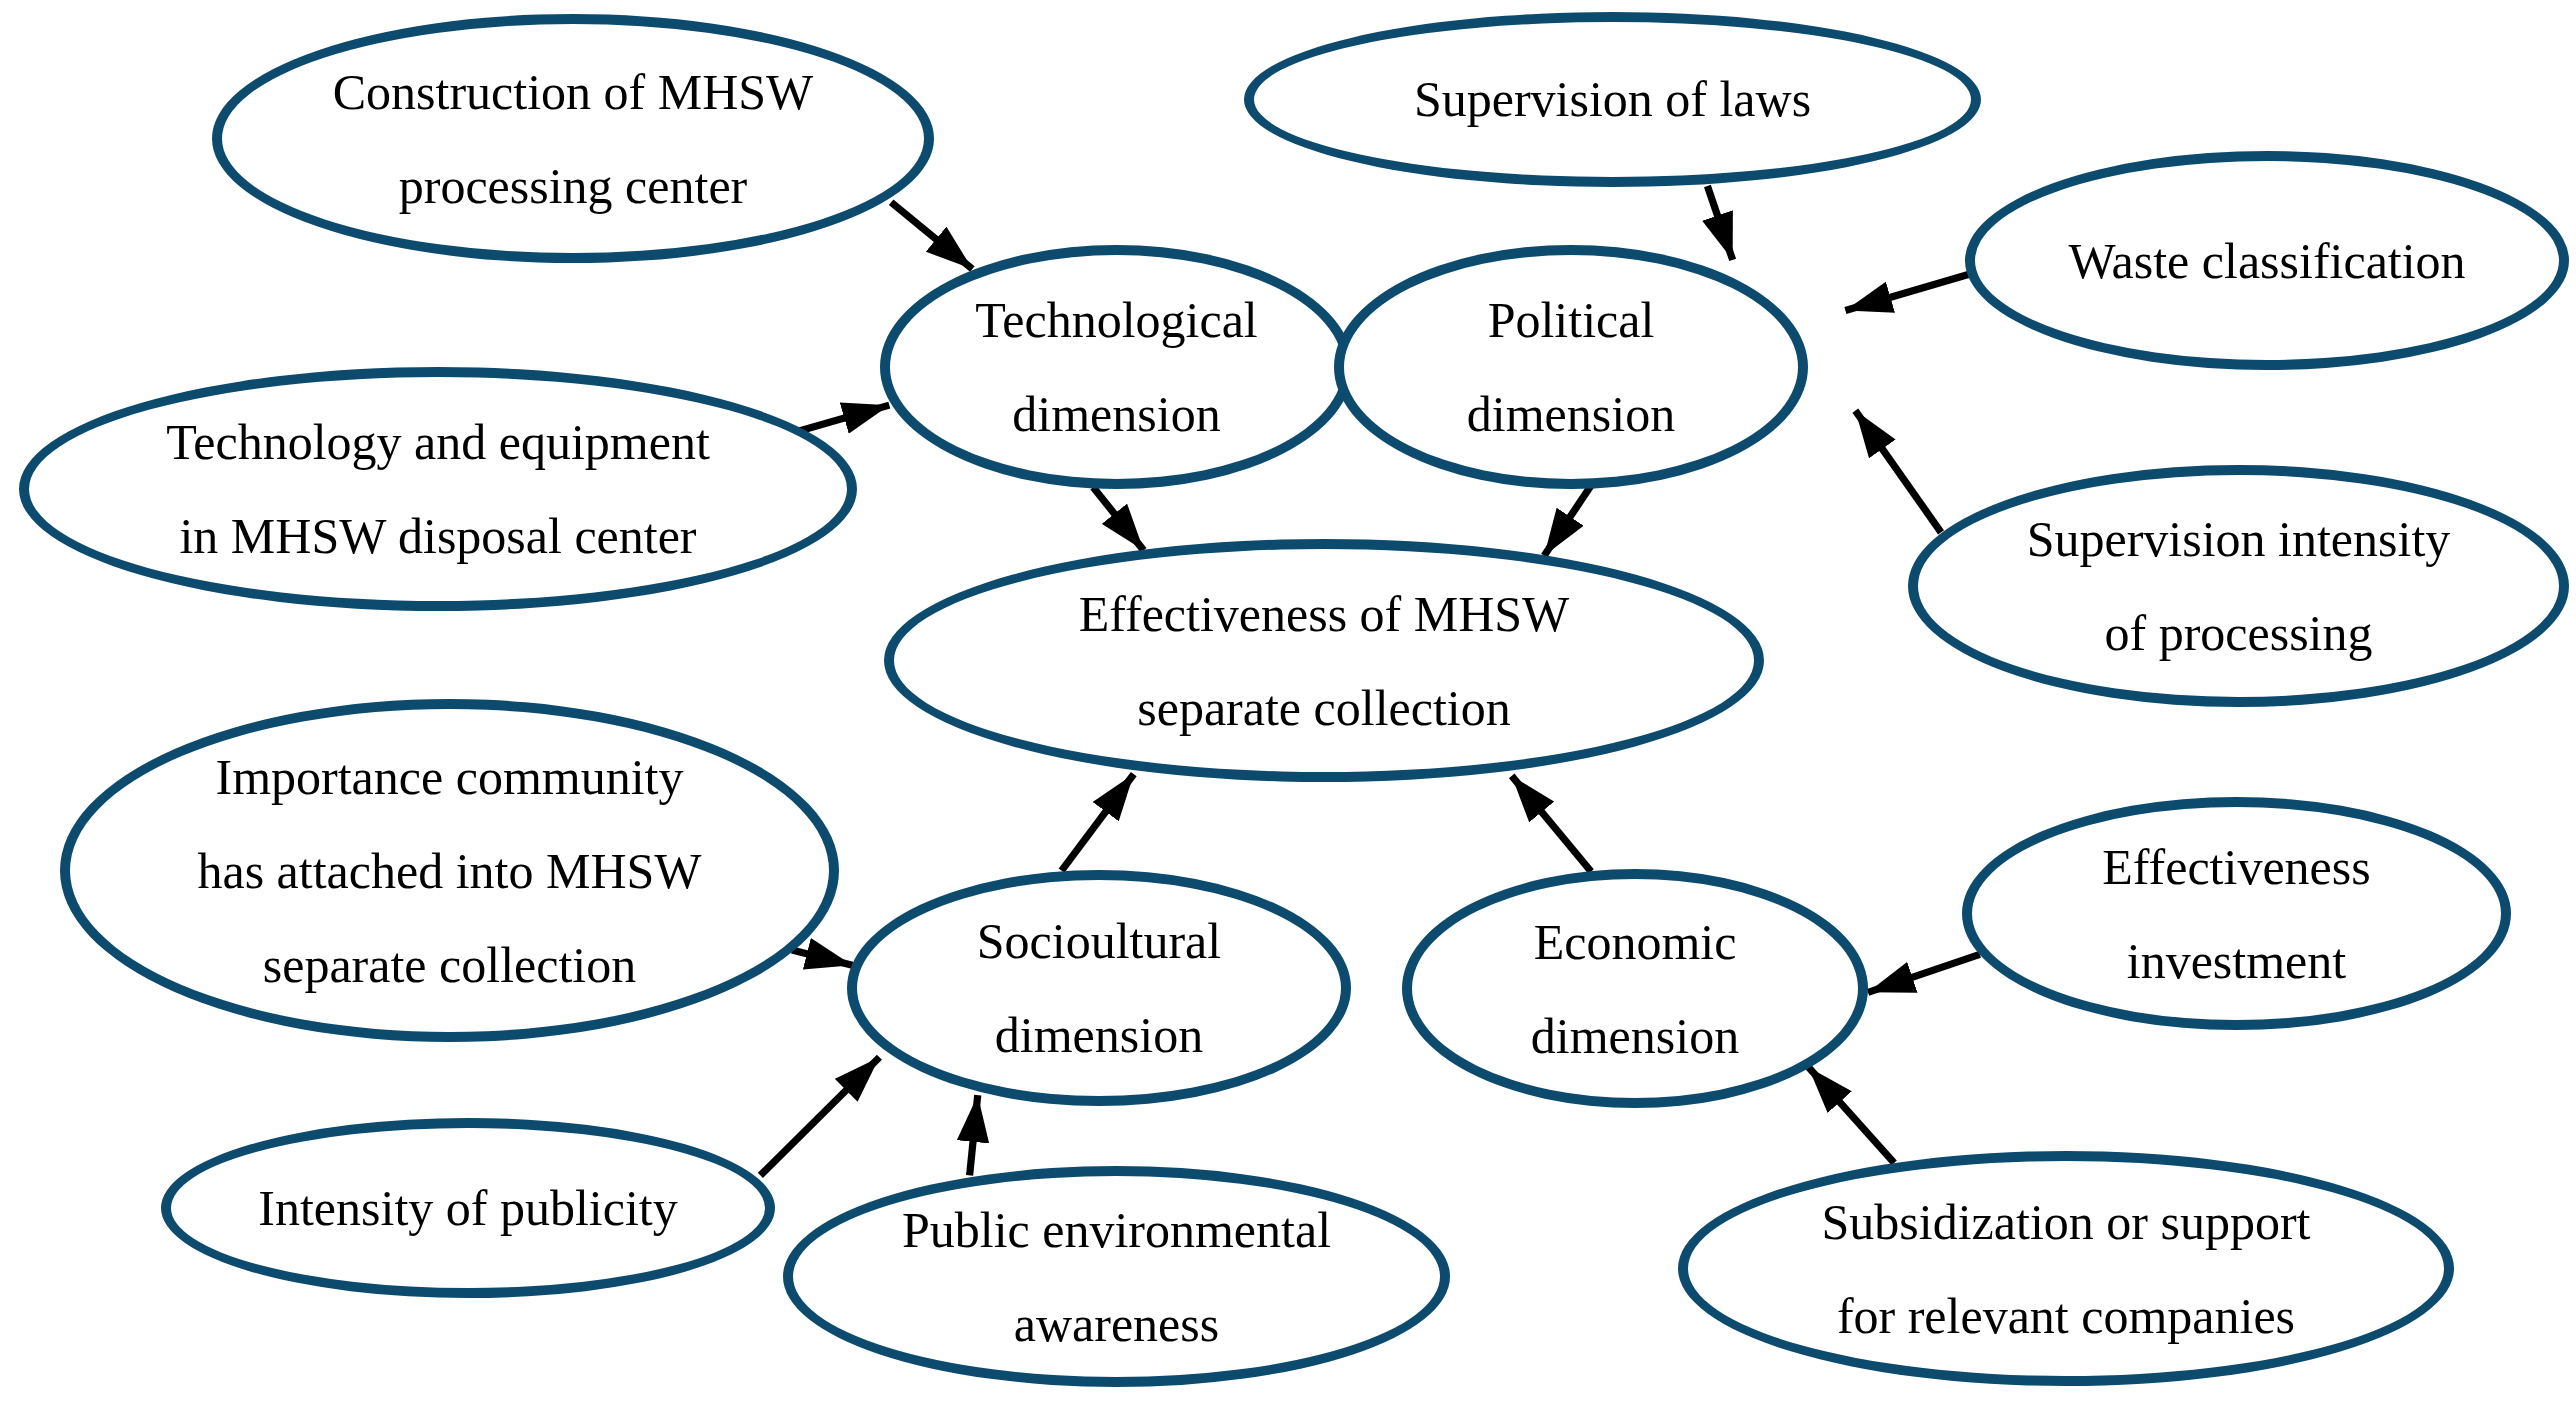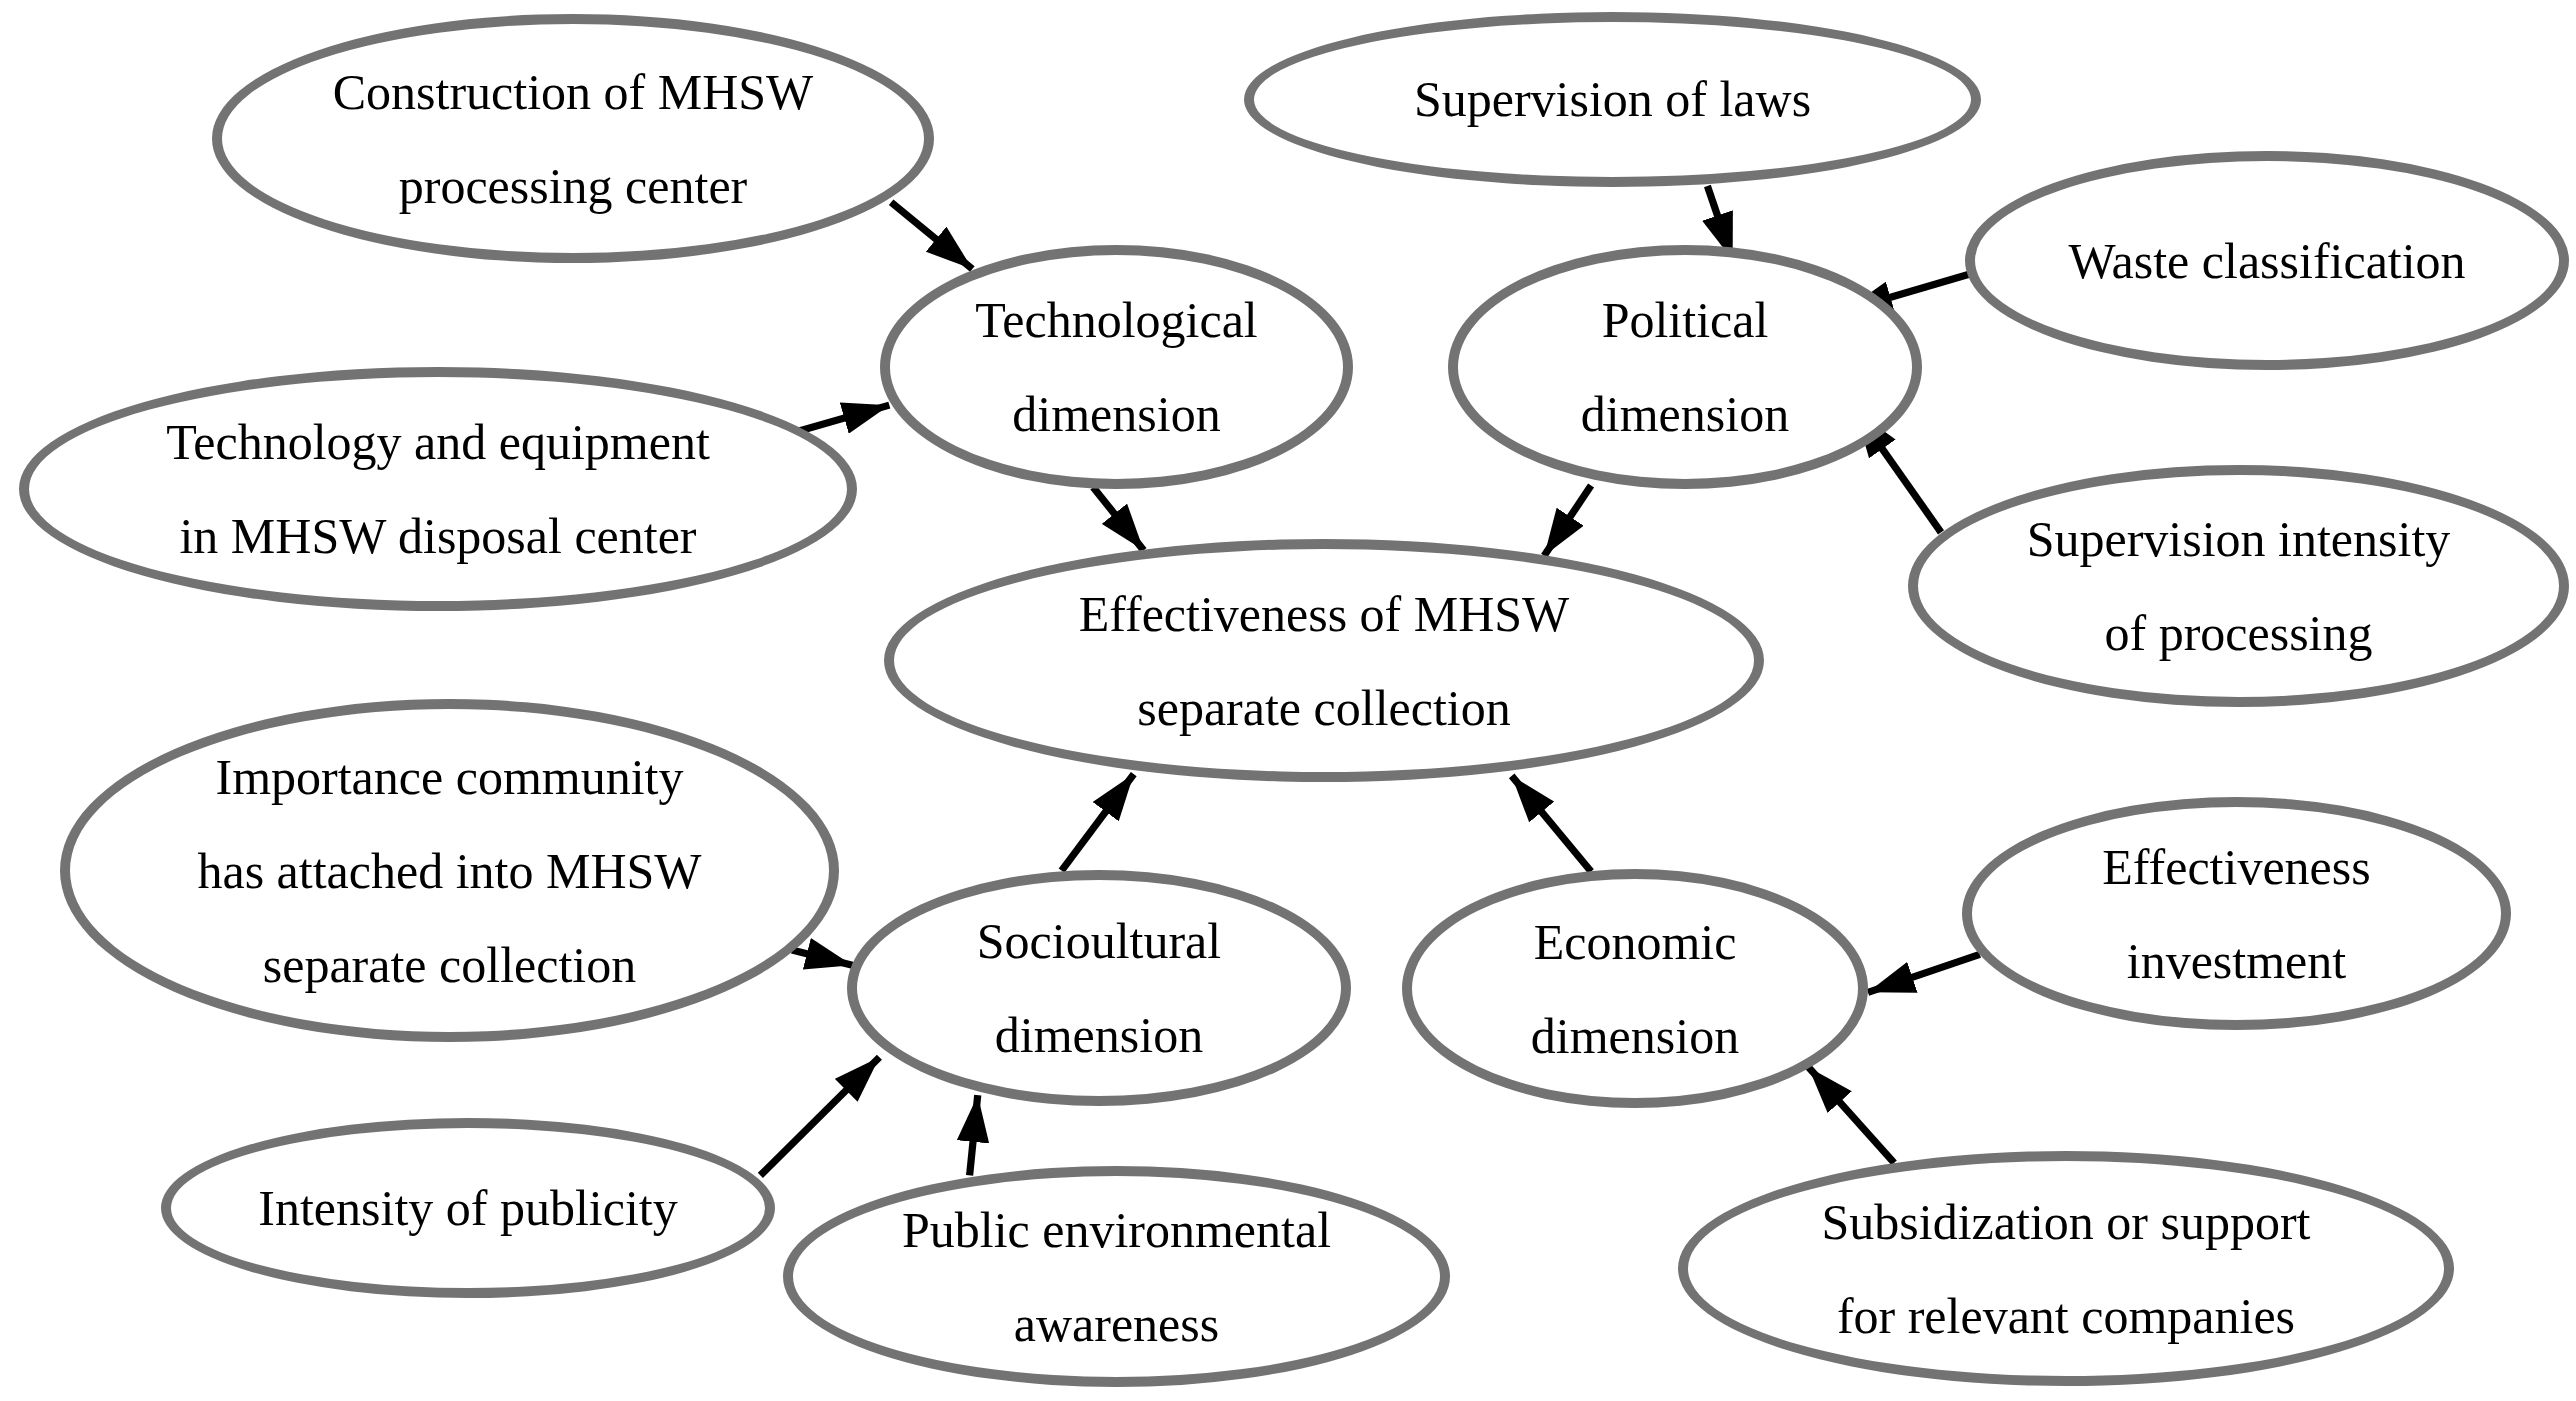--- a/index.html
+++ b/index.html
@@ -8,21 +8,21 @@
     width:2576px;height:1402px;
     background:#ffffff;
     font-family:"Liberation Serif","DejaVu Serif",serif;
     color:#000000;
     overflow:hidden;
   }
   .edges{position:absolute;left:0;top:0;z-index:1;}
   .edges line{stroke:#000000;stroke-width:8;}
   .node{
     position:absolute;box-sizing:border-box;
-    border:10px solid #737373;border-radius:50%;
+    border:10px solid #0c4a6e;border-radius:50%;
     background:#ffffff;
     display:flex;flex-direction:column;align-items:center;justify-content:center;
     text-align:center;
     font-size:50px;line-height:94px;
     z-index:2;
   }
   .node .ln{display:block;white-space:nowrap;}
 </style>
 </head>
 <body>
@@ -62,21 +62,21 @@
 
   <div class="node" style="left:1965px;top:151px;width:604px;height:219px">
     <span class="ln">Waste classification</span>
   </div>
 
   <div class="node" style="left:880px;top:245px;width:473px;height:244px">
     <span class="ln">Technological</span>
     <span class="ln">dimension</span>
   </div>
 
-  <div class="node" style="left:1448px;top:245px;width:474px;height:244px">
+  <div class="node" style="left:1334px;top:245px;width:474px;height:244px">
     <span class="ln">Political</span>
     <span class="ln">dimension</span>
   </div>
 
   <div class="node" style="left:19px;top:367px;width:838px;height:244px">
     <span class="ln">Technology and equipment</span>
     <span class="ln">in MHSW disposal center</span>
   </div>
 
   <div class="node" style="left:1908px;top:465px;width:661px;height:242px">

